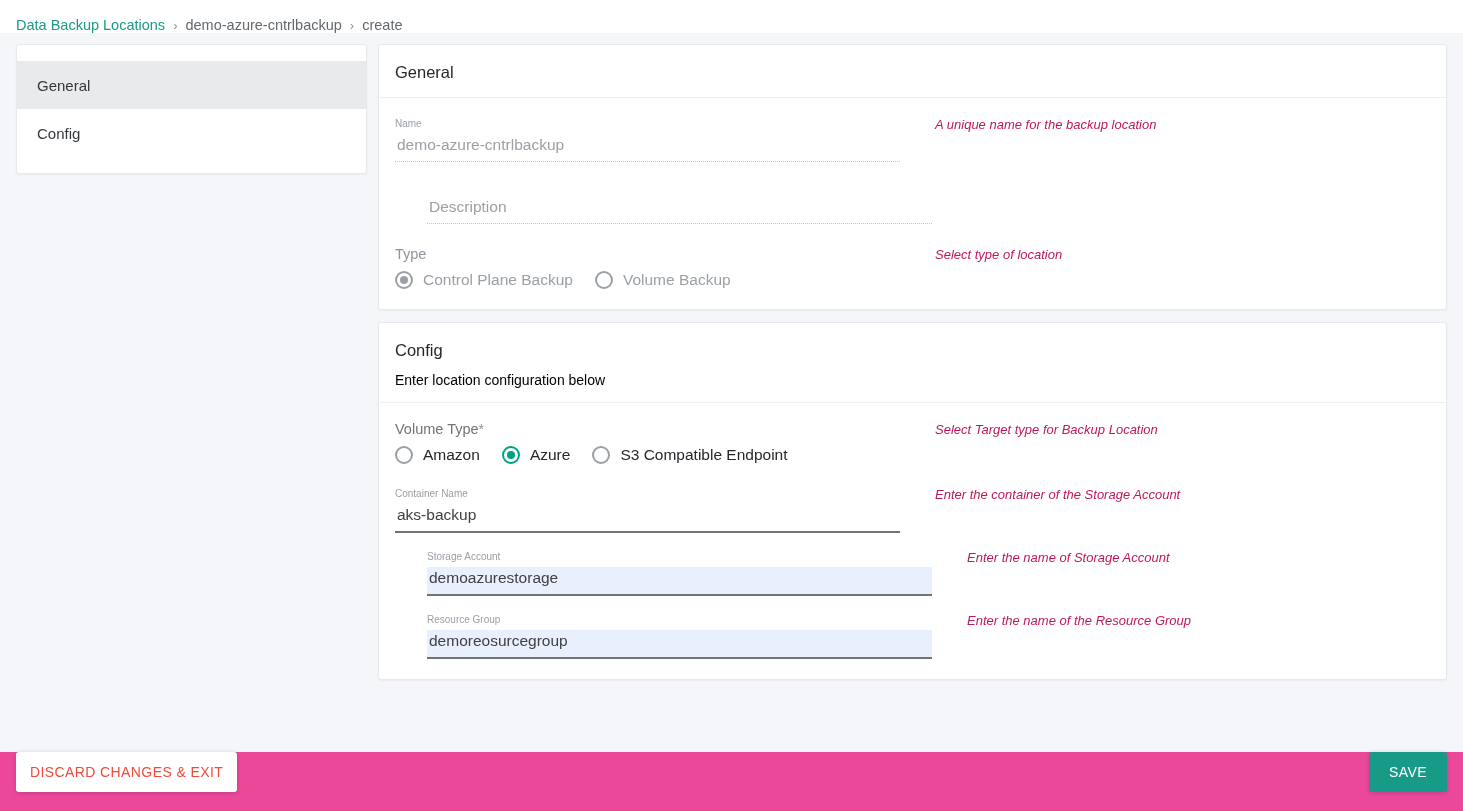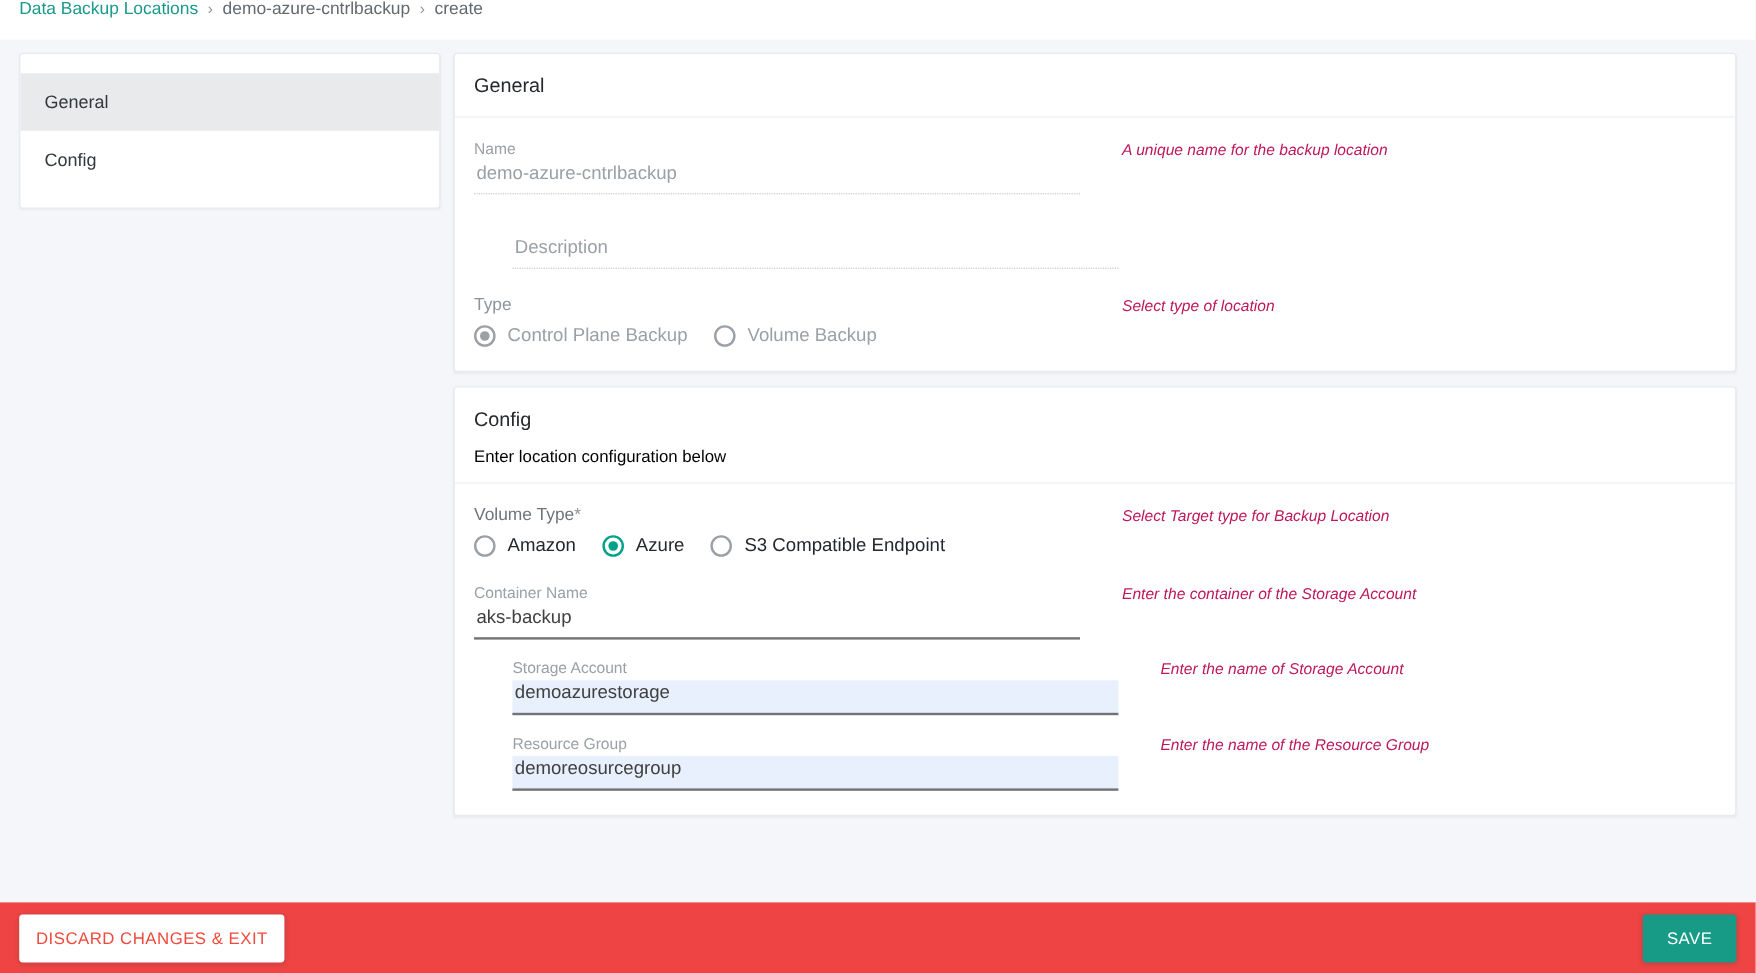--- a/index.html
+++ b/index.html
@@ -10,21 +10,21 @@
     background: #f4f6f9;
     font-family: "Liberation Sans", sans-serif;
     color: #2c3136;
     overflow: hidden;
   }
 
   
   .breadcrumb-bar {
     height: 33px;
     display: flex;
-    align-items: flex-start;
+    align-items: flex-end;
     padding-left: 16px;
     background: #ffffff;
     font-size: 14.5px;
   }
   .crumb-link {
     color: #189a8a;
     text-decoration: none;
     cursor: pointer;
   }
   .crumb-sep {
@@ -104,21 +104,21 @@
   .hint {
     flex: 1;
     font-size: 13px;
     font-style: italic;
     color: #be185d;
     padding-left: 35px;
     line-height: 18px;
   }
 
   .flabel {
-    font-size: 13px;
+    font-size: 10px;
     color: #9aa0a6;
     line-height: 16px;
     margin-bottom: 2px;
   }
   .finput {
     width: 100%;
     border: none;
     outline: none;
     background: transparent;
     font-family: "Liberation Sans", sans-serif;
@@ -178,23 +178,23 @@
   .radio.disabled .radio-text { color: #9aa0a6; }
   .mt-18 { margin-top: 16px; margin-left: 32px; }
   .mt-26 { margin-top: 22px; }
 
   
   .footer {
     position: absolute;
     left: 0; bottom: 0;
     width: 1463px;
     height: 59px;
-    background: #ef4444;
-    display: flex;
-    align-items: center;
+    background: #ec4899;
+    display: flex;
+    align-items: flex-start;
     justify-content: space-between;
     padding: 0 16px;
   }
   .btn {
     font-family: "Liberation Sans", sans-serif;
     font-size: 14px;
     letter-spacing: .4px;
     border-radius: 3px;
     cursor: pointer;
     border: none;

